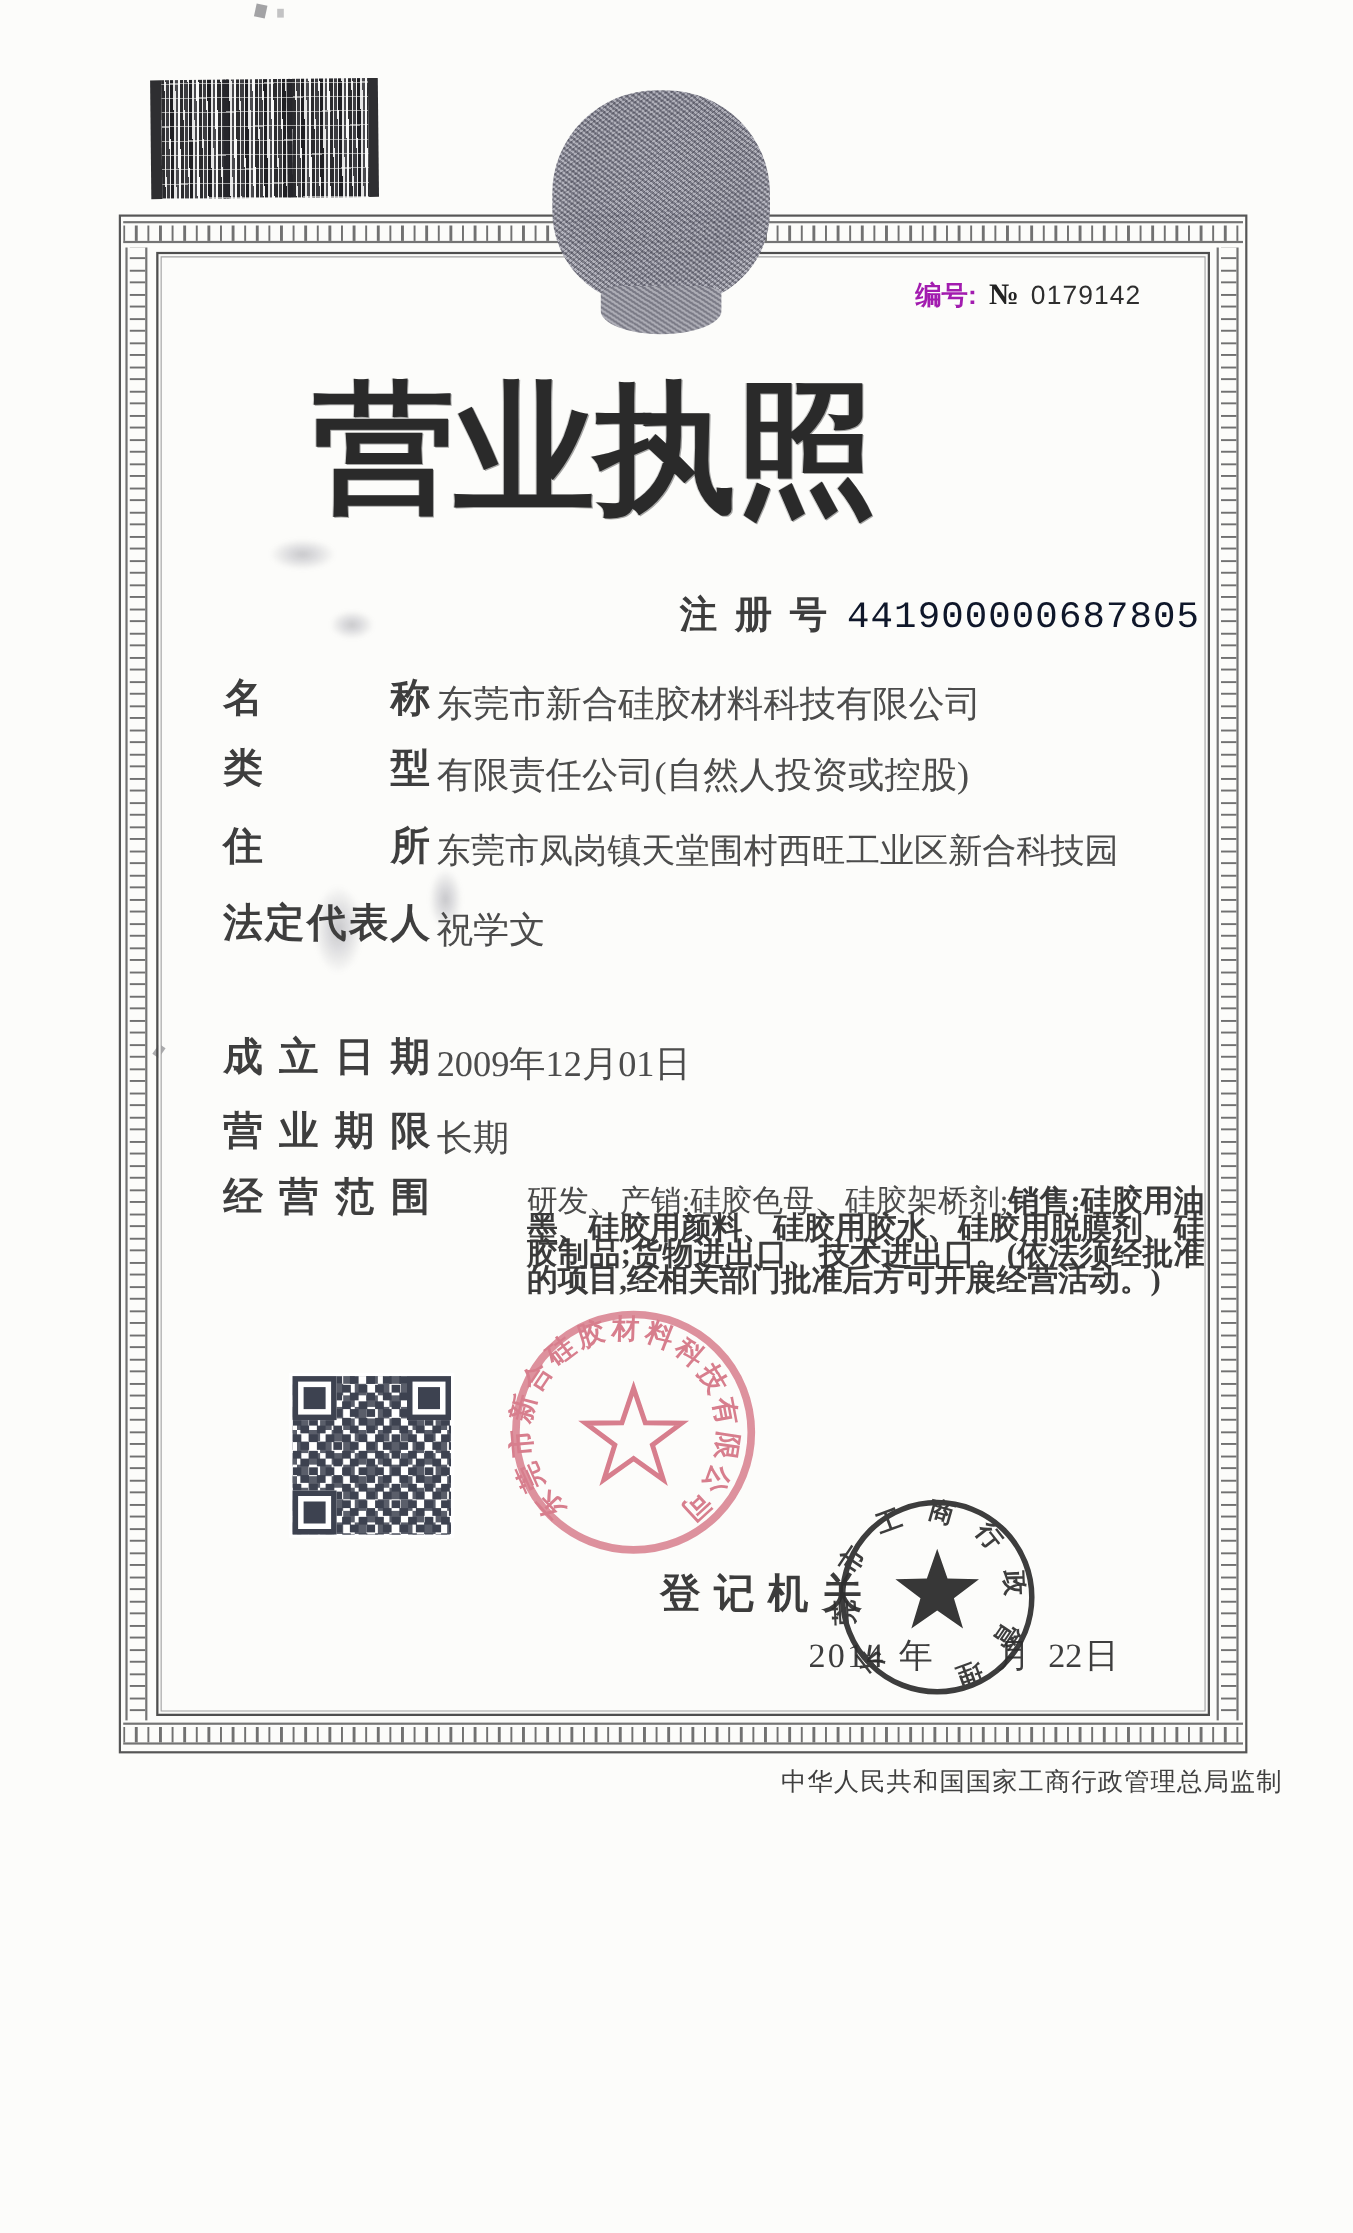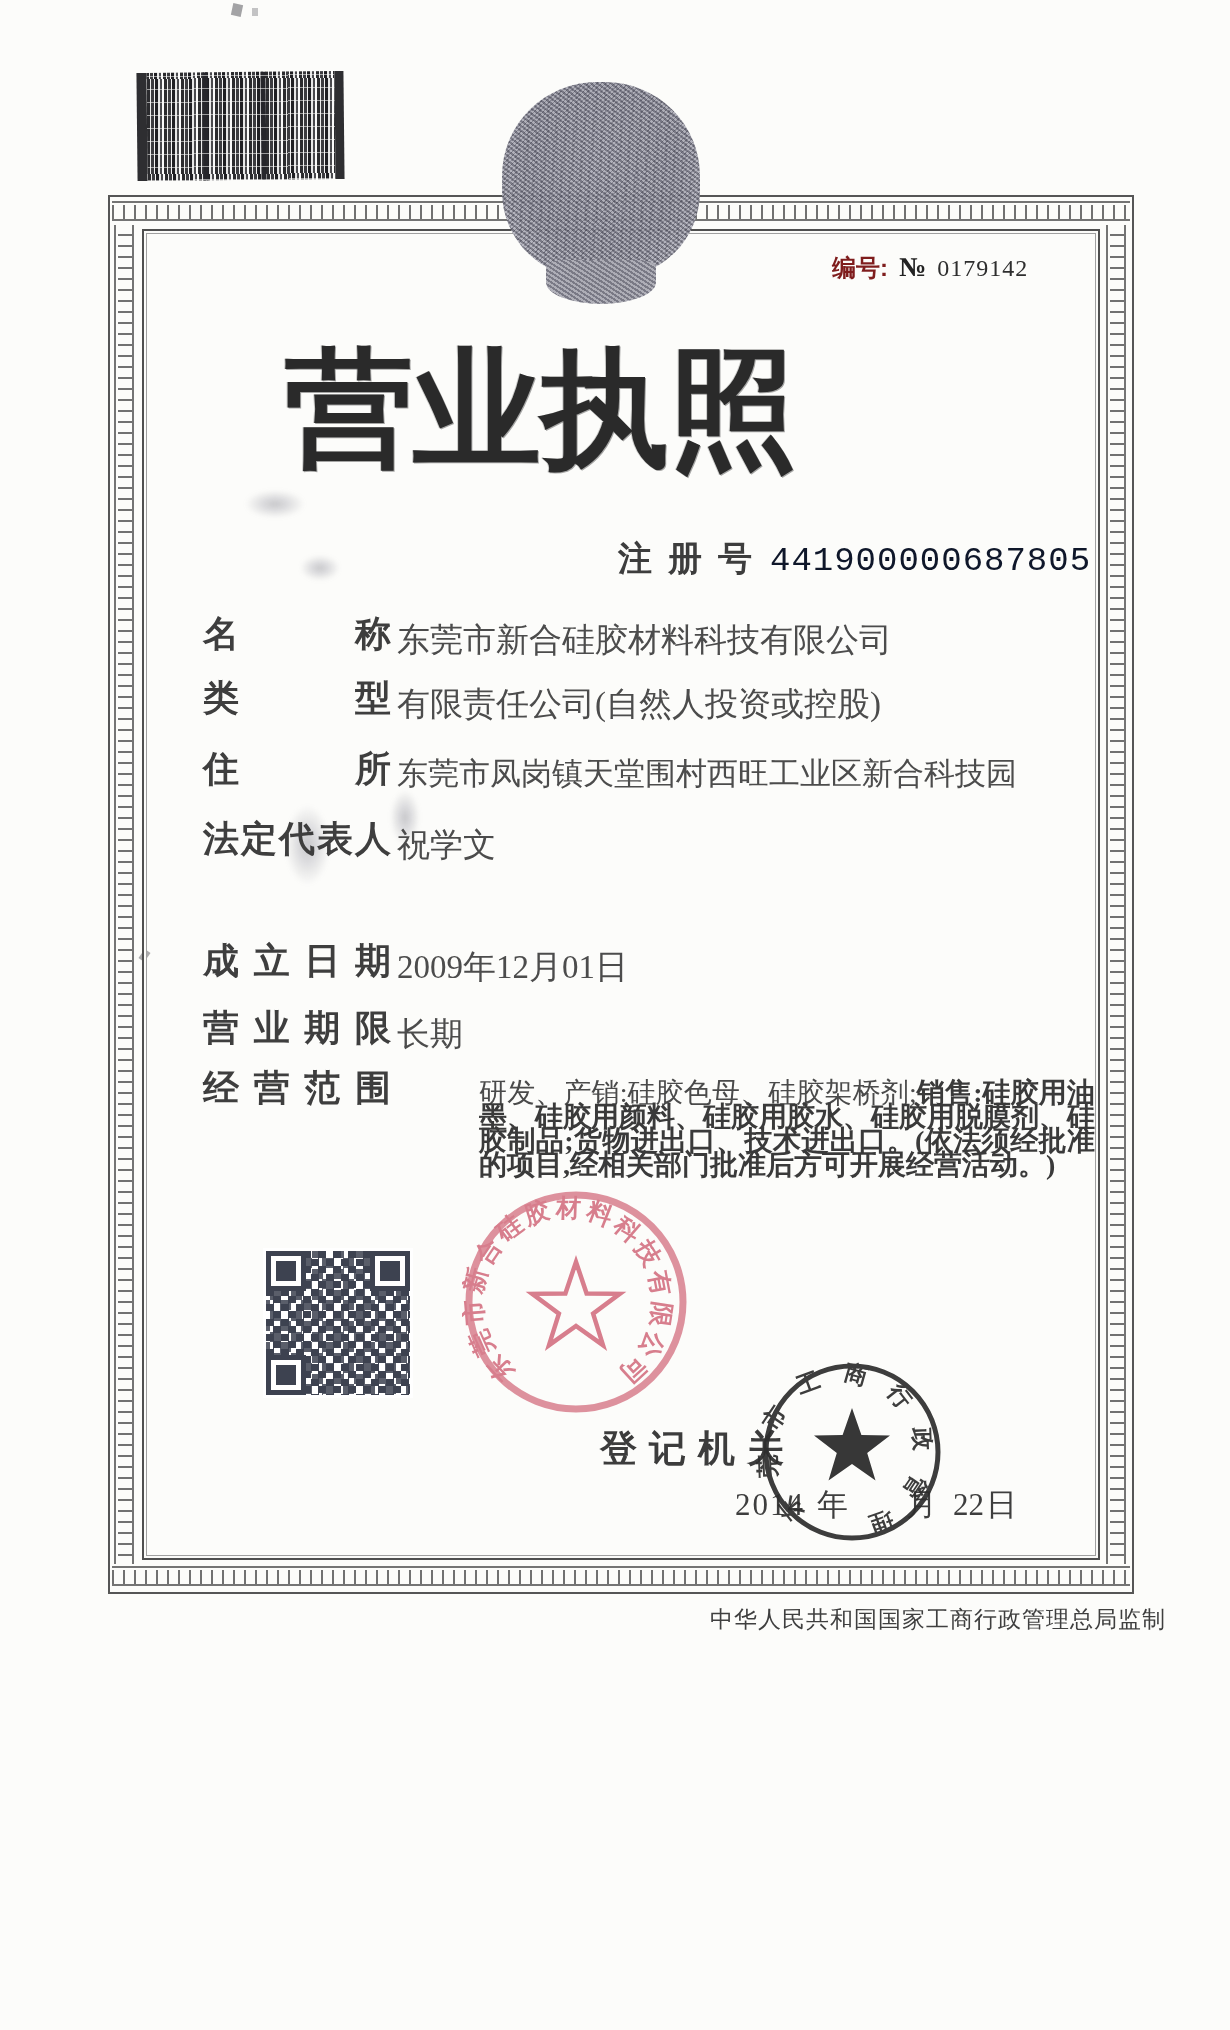--- a/index.html
+++ b/index.html
@@ -42,23 +42,23 @@
       repeating-linear-gradient(-42deg, rgba(55,55,70,.45) 0 1px, rgba(205,205,215,.25) 1px 3px),
       radial-gradient(ellipse at 50% 42%, #9c9ca6 0%, #90909b 55%, #a9a9b1 78%, #cacad0 100%);}
   .emblem::after{content:"";position:absolute;left:22%;right:22%;bottom:-26px;height:44px;
     border-radius:20% 20% 55% 55%;
     background:
       repeating-linear-gradient(33deg, rgba(70,70,85,.5) 0 2px, rgba(190,190,200,.3) 2px 4px),
       radial-gradient(ellipse at 50% 30%, #9c9ca6 0%, #a2a2ab 70%, #c5c5cc 100%);}
 
   
   .serial{position:absolute;left:832px;top:252px;z-index:5;display:flex;gap:11px;align-items:baseline;}
-  .serial-label{font-weight:700;font-size:24px;color:#7f1d1d;}
+  .serial-label{font-weight:700;font-size:24px;color:#a21caf;}
   .serial-symbol{font-family:"Liberation Serif",serif;font-weight:700;font-size:27px;color:#222;}
-  .serial-number{font-family:Liberation Serif, serif;font-size:24px;letter-spacing:1px;color:#2e2e2e;}
+  .serial-number{font-family:Liberation Sans, sans-serif;font-size:24px;letter-spacing:1px;color:#2e2e2e;}
 
   .title{position:absolute;left:285px;top:342px;width:498px;display:flex;justify-content:space-between;z-index:5;}
   .title span{font-family:"DejaVu Sans",sans-serif;font-weight:700;font-size:128px;line-height:1.05;
     color:#2a2a2a;text-shadow:1px 1px 0 rgba(60,60,60,.45), -1px 0 0 rgba(90,90,90,.3);}
 
   .regno{position:absolute;left:618px;top:536px;display:flex;align-items:baseline;z-index:5;}
   .regno-label{font-size:34px;font-weight:700;letter-spacing:16px;color:#3d3d3d;}
   .regno-number{font-family:Liberation Mono, monospace;font-size:34px;letter-spacing:1px;color:#0f172a;margin-left:2px;}
 
   

